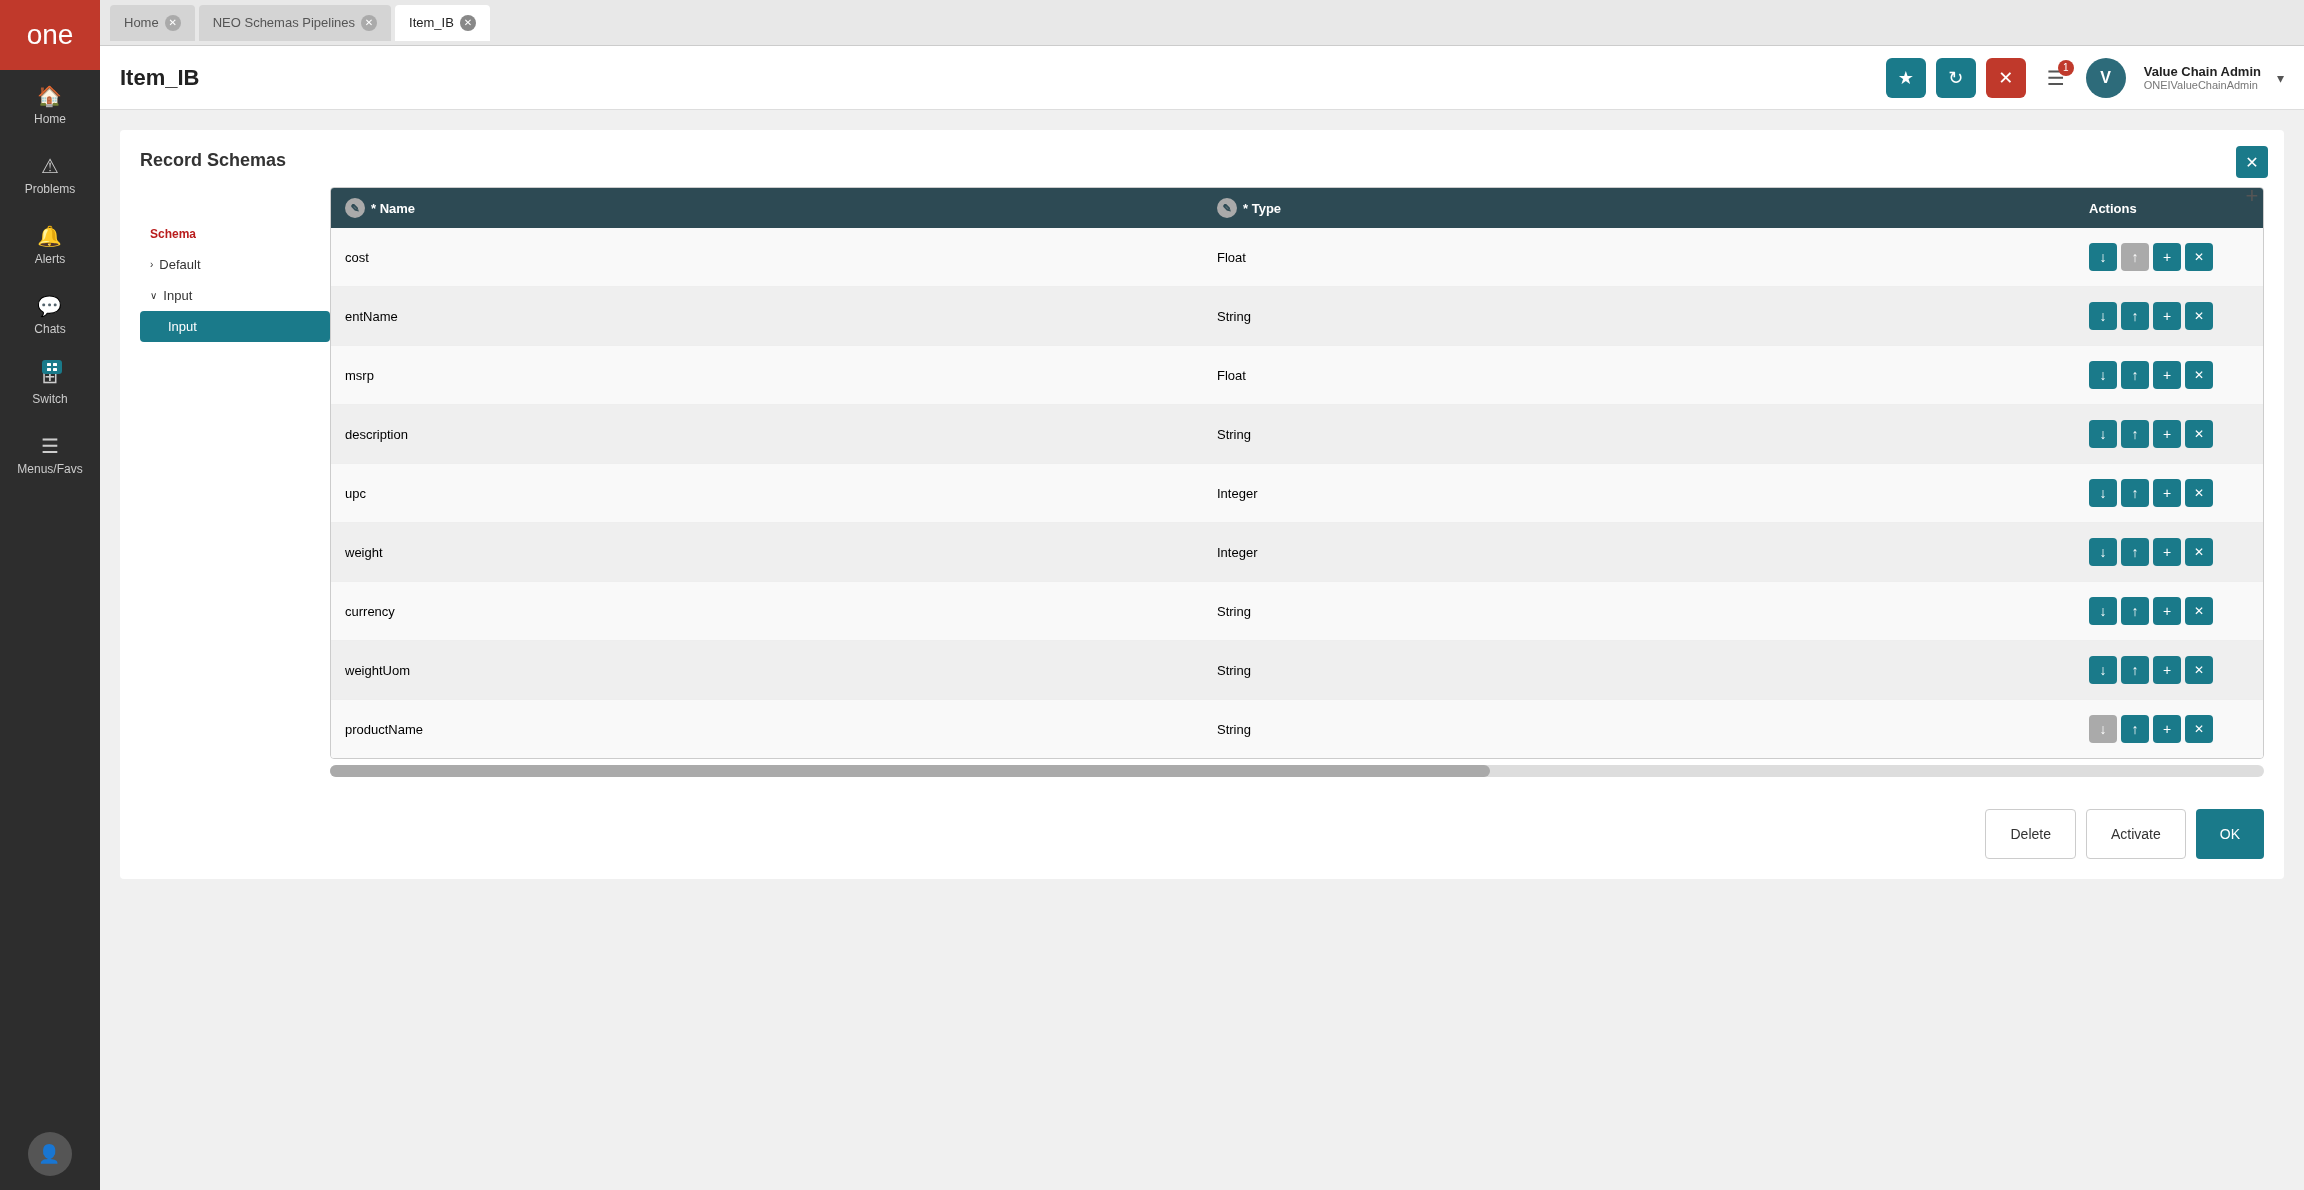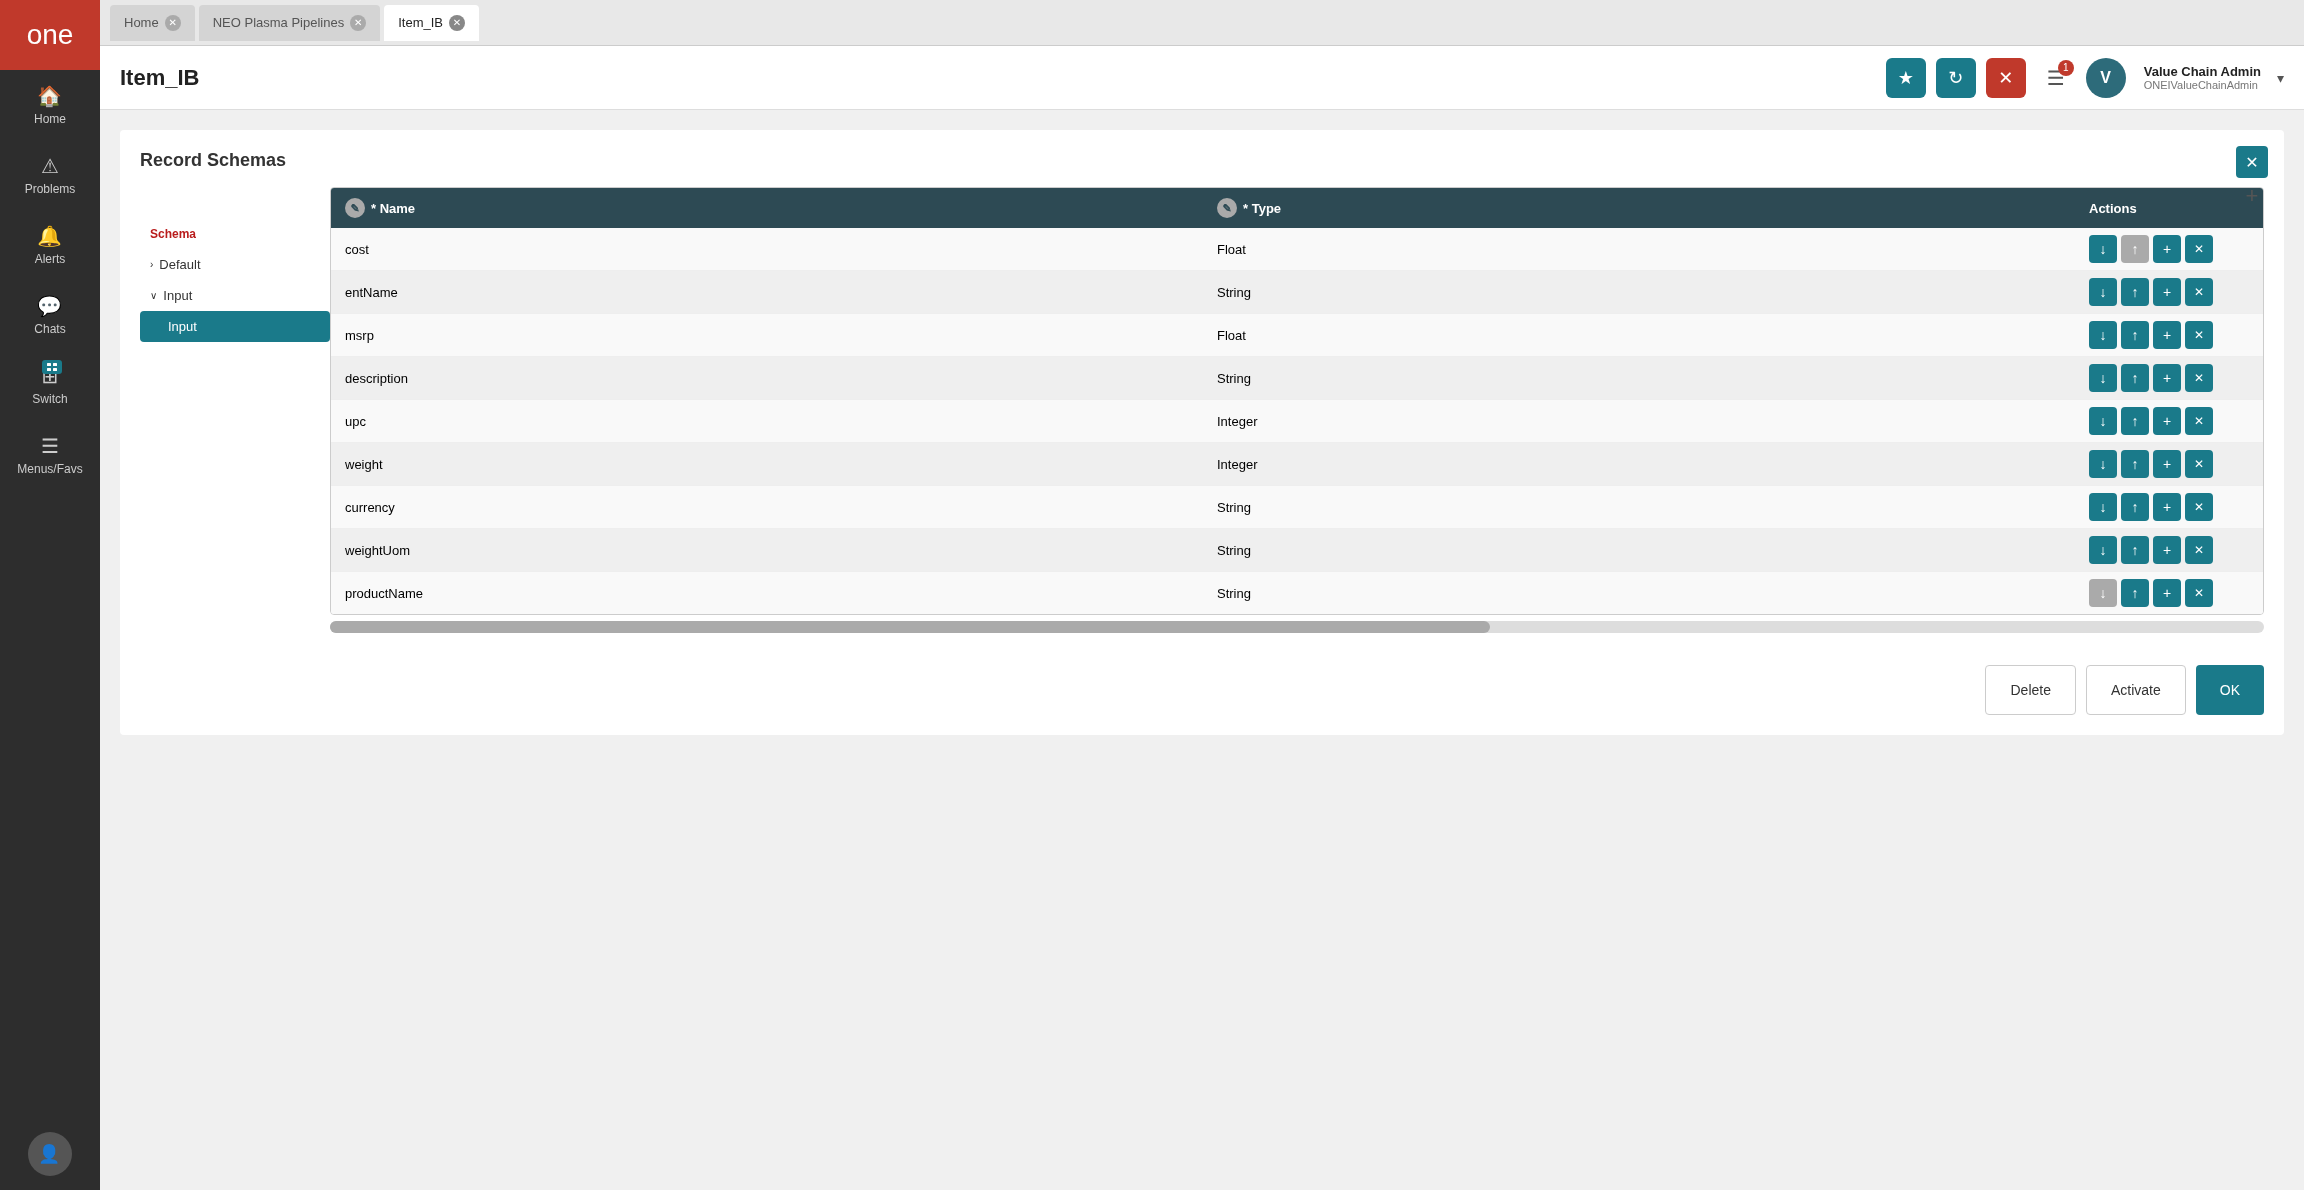--- a/index.html
+++ b/index.html
@@ -337,21 +337,21 @@
       display: flex;
       align-items: center;
       justify-content: center;
       font-size: 11px;
       color: #2d4a54;
       font-weight: bold;
     }
     .table-row {
       display: grid;
       grid-template-columns: 1fr 1fr 160px;
-      padding: 7px 14px;
+      padding: 15px 14px;
       border-bottom: 1px solid #eee;
       align-items: center;
       font-size: 13px;
     }
     .table-row:nth-child(odd) { background: #f9f9f9; }
     .table-row:nth-child(even) { background: #efefef; }
     .table-row:last-child { border-bottom: none; }
     .row-actions {
       display: flex;
       gap: 4px;
@@ -466,21 +466,21 @@
 </nav>
 
 <div class="main-area">
 
   <div class="tab-bar">
     <div class="tab">
       <span>Home</span>
       <div class="tab-close">✕</div>
     </div>
     <div class="tab">
-      <span>NEO Plasma Pipelines</span>
+      <span>NEO Schemas Pipelines</span>
       <div class="tab-close">✕</div>
     </div>
     <div class="tab active">
       <span>Item_IB</span>
       <div class="tab-close">✕</div>
     </div>
   </div>
 
   <div class="header-bar">
     <h1 class="header-title">Item_IB</h1>

